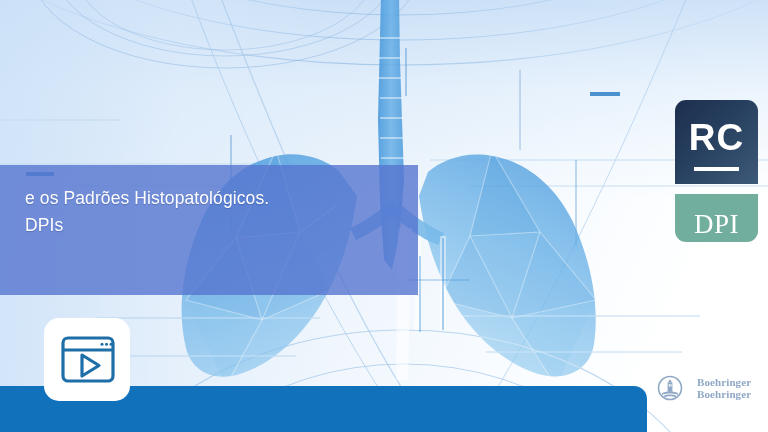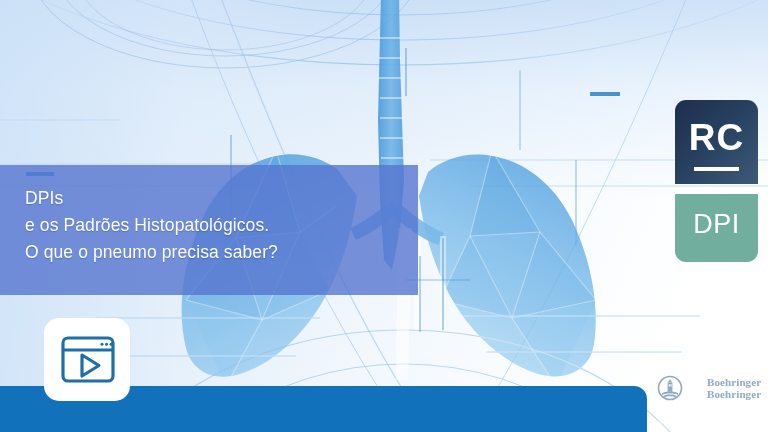--- a/index.html
+++ b/index.html
@@ -59,23 +59,24 @@
   }
   .rc-text{
     position:absolute;left:0;right:0;top:16px;text-align:center;
     color:#ffffff;font-size:37px;font-weight:bold;letter-spacing:1px;
     line-height:44px;
   }
   .rc-rule{
     position:absolute;left:19px;width:45px;top:67px;height:4px;background:#ffffff;
   }
   .dpi-badge{
-    position:absolute;left:675px;top:194px;width:83px;height:68px;
+    position:absolute;left:675px;top:194px;width:83px;height:48px;
     border-radius:0 0 11px 11px;
     background:#72ae9d;
+    font-family:Liberation Serif, serif;
   }
   .dpi-text{
     position:absolute;left:0;right:0;top:13px;text-align:center;
     color:#ffffff;font-size:27px;line-height:34px;letter-spacing:.5px;
   }
 
   
   .bottom-bar{
     position:absolute;left:0;top:386px;width:647px;height:46px;
     background:#1171bb;
@@ -85,21 +86,21 @@
   
   .play-tile{
     position:absolute;left:44px;top:318px;width:86px;height:83px;
     background:#ffffff;border-radius:15px;
   }
   .play-icon{position:absolute;left:17px;top:18px;}
 
   
   .bi-logo{
     position:absolute;left:657px;top:368px;width:106px;height:40px;
-    display:flex;align-items:center;gap:24px;
+    display:flex;align-items:center;gap:14px;
   }
   .bi-mark{flex:0 0 auto;}
   .bi-words{
     color:#8fa8c6;font-family:"Liberation Serif", serif;
     font-size:11px;line-height:12.5px;font-weight:bold;letter-spacing:.1px;
   }
 </style>
 </head>
 <body>
 
@@ -298,23 +299,22 @@
     </g>
     <g stroke="#3f92d9" stroke-opacity=".55" fill="none">
       <path d="M 443 238 L 443 330" stroke-width="1.6"></path>
       <path d="M 420 256 L 420 332" stroke-width="1.4"></path>
       <path d="M 406 280 L 470 280" stroke-width="1"></path>
     </g>
   </svg>
 
   <div class="banner">
     <div class="banner-inner">
+      <div class="banner-line">e os Padrões Histopatológicos.</div>
       <div class="banner-line">DPIs</div>
-      <div class="banner-line">e os Padrões Histopatológicos.</div>
-      <div class="banner-line">O que o pneumo precisa saber?</div>
     </div>
   </div>
 
   <div class="rc-badge">
     <div class="rc-text">RC</div>
     <div class="rc-rule"></div>
   </div>
 
   <div class="dpi-badge">
     <div class="dpi-text">DPI</div>

